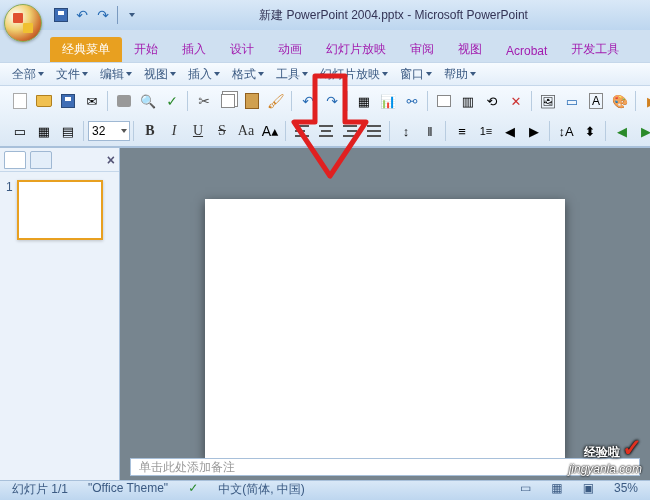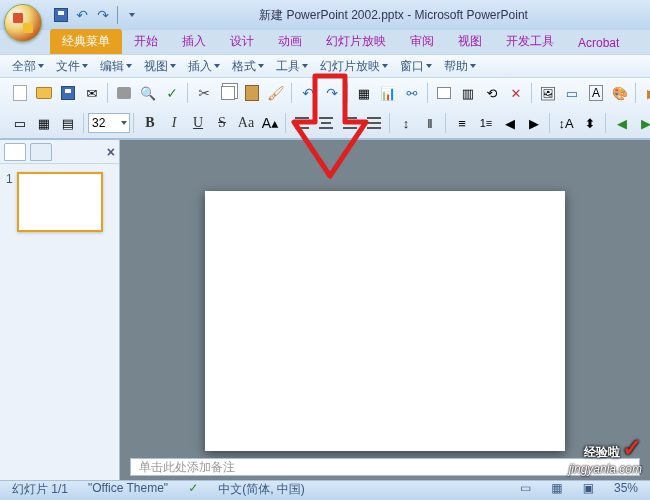--- a/index.html
+++ b/index.html
@@ -9,21 +9,21 @@
 .title-bar { height: 30px; background: linear-gradient(#d9e8f7,#bdd6ef); display: flex; align-items: center; padding: 0 4px; }
 .office-button { width: 38px; height: 38px; border-radius: 50%; background: radial-gradient(circle at 30% 30%, #fff, #f0d070 40%, #d07030 70%, #903010); border: 1px solid #8a5; position: relative; top: 8px; margin-right: 6px; box-shadow: 0 1px 3px rgba(0,0,0,0.3); }
 .office-button::before { content: ""; position: absolute; left: 8px; top: 8px; width: 10px; height: 10px; background: #e05030; border-radius: 1px; }
 .office-button::after { content: ""; position: absolute; right: 8px; bottom: 8px; width: 10px; height: 10px; background: #f0c030; border-radius: 1px; }
 .qat { display: flex; align-items: center; gap: 3px; margin-left: 4px; }
 .qat-btn { width: 18px; height: 18px; display: flex; align-items: center; justify-content: center; border-radius: 2px; }
 .qat-sep { width:1px; height:18px; background:#7a9ac0; margin:0 2px; }
 .title-text { flex: 1; text-align: center; color: #335; font-size: 12px; }
 
 
-.ribbon-tabs { height: 24px; display: flex; align-items: flex-end; padding-left: 50px; background: transparent; text-align: center; }
+.ribbon-tabs { height: 32px; display: flex; align-items: flex-end; padding-left: 50px; background: transparent; text-align: center; }
 .tab { padding: 4px 12px; color: #a21caf; cursor: default; border-radius: 3px 3px 0 0; white-space: nowrap; }
 .tab.active { background: #e8a020; color: #fff; }
 .menu-row { height: 24px; background: linear-gradient(#f7fbff,#e3eef9); display: flex; align-items: center; padding: 0 6px; border-top: 1px solid #c5d7ea; border-bottom: 1px solid #c5d7ea; }
 .menu-item { padding: 3px 6px; color: #3b5a82; display: flex; align-items: center; gap: 2px; white-space: nowrap; }
 .dropdown-caret { width:0;height:0;border-left:3px solid transparent;border-right:3px solid transparent;border-top:4px solid #3b5a82; }
 
 
 .toolbars { background: linear-gradient(#f5faff,#dbe8f5); border-bottom: 1px solid #a8c0da; }
 .tool-row { height: 30px; display: flex; align-items: center; padding: 0 4px; }
 .tool-group { display: flex; align-items: center; padding: 0 4px; height: 26px; position: relative; }
@@ -95,34 +95,34 @@
         <span class="ico-undo">↶</span>
       </div>
     <div class="qat-btn">
         <span class="ico-redo">↷</span>
       </div>
     <span class="qat-sep"></span>
     <div class="qat-btn">
         <span class="dropdown-caret"></span>
       </div>
   </div>
-  <div class="title-text">新建 PowerPoint 2002.pptx - Microsoft PowerPoint</div>
+  <div class="title-text">新建 PowerPoint 2004.pptx - Microsoft PowerPoint</div>
 </div>
 
 <div class="ribbon-tabs">
   <div class="tab active">经典菜单</div>
   <div class="tab">开始</div>
   <div class="tab">插入</div>
   <div class="tab">设计</div>
   <div class="tab">动画</div>
   <div class="tab">幻灯片放映</div>
   <div class="tab">审阅</div>
   <div class="tab">视图</div>
+  <div class="tab">Acrobat</div>
   <div class="tab">开发工具</div>
-  <div class="tab">Acrobat</div>
 </div>
 
 <div class="menu-row">
   <div class="menu-item">
       <span>全部</span>
       <span class="dropdown-caret"></span>
     </div>
   <div class="menu-item">
       <span>文件</span>
       <span class="dropdown-caret"></span>

